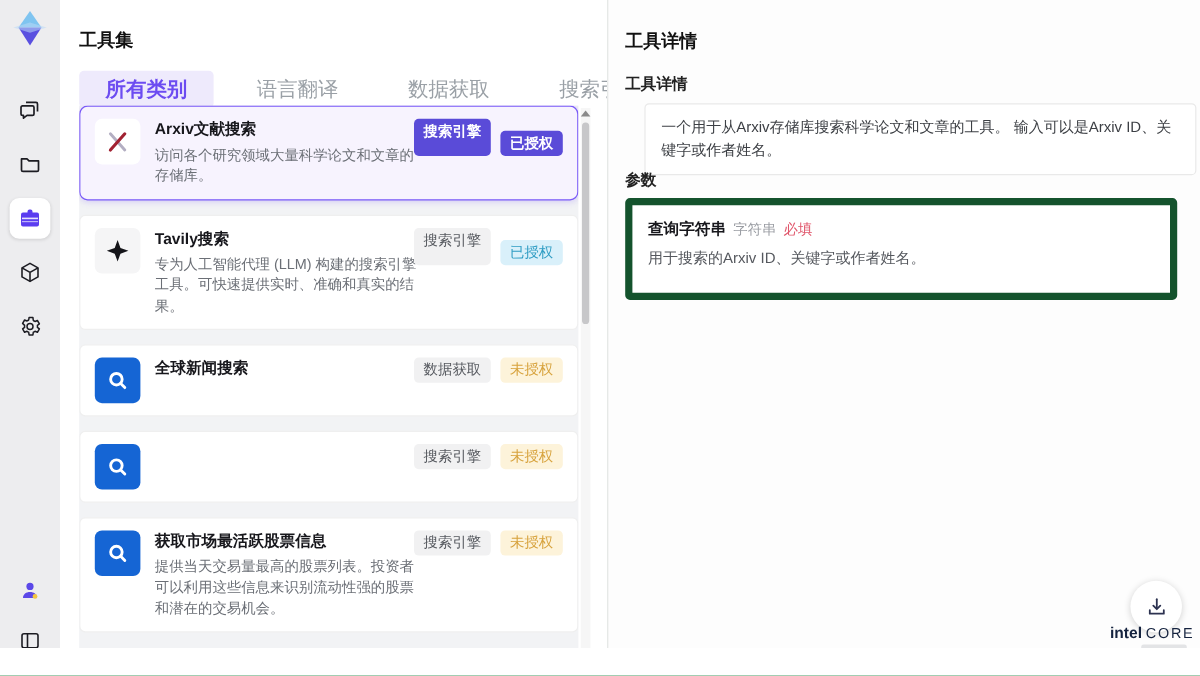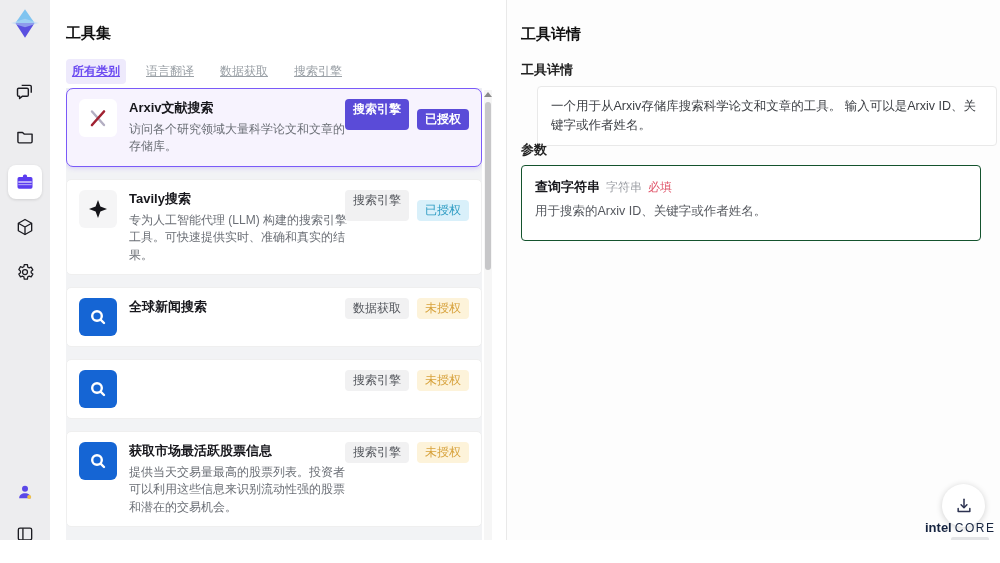--- a/index.html
+++ b/index.html
@@ -16,21 +16,21 @@
              justify-content:center;cursor:pointer;}
   .side-item svg{width:20px;height:20px;}
   .side-item.active{background:#fff;box-shadow:0 1px 3px rgba(0,0,0,.12);}
   .side-bottom{position:absolute;bottom:12px;left:0;width:50px;display:flex;
                flex-direction:column;gap:8px;align-items:center;}
 
   
   .main{position:absolute;left:50px;top:0;width:456px;height:563px;background:#fff;}
   .main-title{position:absolute;left:16px;top:24px;font-size:15px;font-weight:bold;color:#111;}
   .tabs{position:absolute;left:16px;top:59px;display:flex;gap:14px;align-items:center;}
-  .tab{font-size:12px;color:#9aa0a6;padding:4px 6px;border-radius:4px;cursor:pointer;white-space:nowrap;text-decoration:underline;}
+  .tab{font-size:17px;color:#9aa0a6;padding:4px 22px;border-radius:4px;cursor:pointer;white-space:nowrap;}
   .tab.active{color:#6c4cf1;background:#eeeafc;font-weight:bold;}
 
   .list-viewport{position:absolute;left:16px;top:88px;width:416px;height:475px;
                  overflow:hidden;background:#f2f3f5;}
   .tool-card{position:relative;background:#fff;border:1px solid #efefef;border-radius:5px;
              margin-bottom:12px;padding:10px 12px;display:flex;gap:12px;cursor:pointer;}
   .tool-card.selected{border:1px solid #7a5af8;background:#f7f3fe;border-radius:7px;
                       box-shadow:0 1px 5px rgba(122,90,248,.25);}
   .tool-icon{flex:0 0 38px;width:38px;height:38px;border-radius:6px;background:#f5f5f6;
              display:flex;align-items:center;justify-content:center;}
@@ -59,21 +59,21 @@
   .detail{position:absolute;left:506px;top:0;width:494px;height:563px;background:#fdfdfd;
           border-left:1px solid #e9e9e9;padding-left:24px;}
   .detail-title{position:absolute;left:14px;top:25px;font-size:15px;font-weight:bold;color:#111;}
   .section-h{position:absolute;left:14px;font-size:13px;font-weight:bold;color:#222;}
   .h-intro{top:61px;}
   .h-params{top:141px;}
   .intro-box{position:absolute;left:14px;top:86px;width:460px;background:#fff;
              border:1px solid #e9e9e9;border-radius:4px;padding:10px 13px;
              font-size:12.5px;color:#3c3f44;line-height:1.5;margin-left:16px;}
   .param-box{position:absolute;left:14px;top:165px;width:460px;background:#fff;
-             border:1px solid #14532d;border-radius:4px;padding:11px 13px;}
+             border:6px solid #14532d;border-radius:4px;padding:11px 13px;}
   .param-row{margin-bottom:8px;}
   .param-name{font-size:13px;font-weight:bold;color:#17171c;}
   .param-type{font-size:12px;color:#9a9da3;margin-left:6px;}
   .param-req{font-size:12px;color:#e0566b;margin-left:6px;}
   .param-desc{font-size:12.5px;color:#55585e;margin-top:7px;line-height:1.4;}
 
   
   .dl-btn{position:absolute;left:942px;top:484px;width:43px;height:43px;border-radius:50%;
           background:#fff;box-shadow:0 1px 6px rgba(0,0,0,.18);display:flex;align-items:center;
           justify-content:center;cursor:pointer;}

